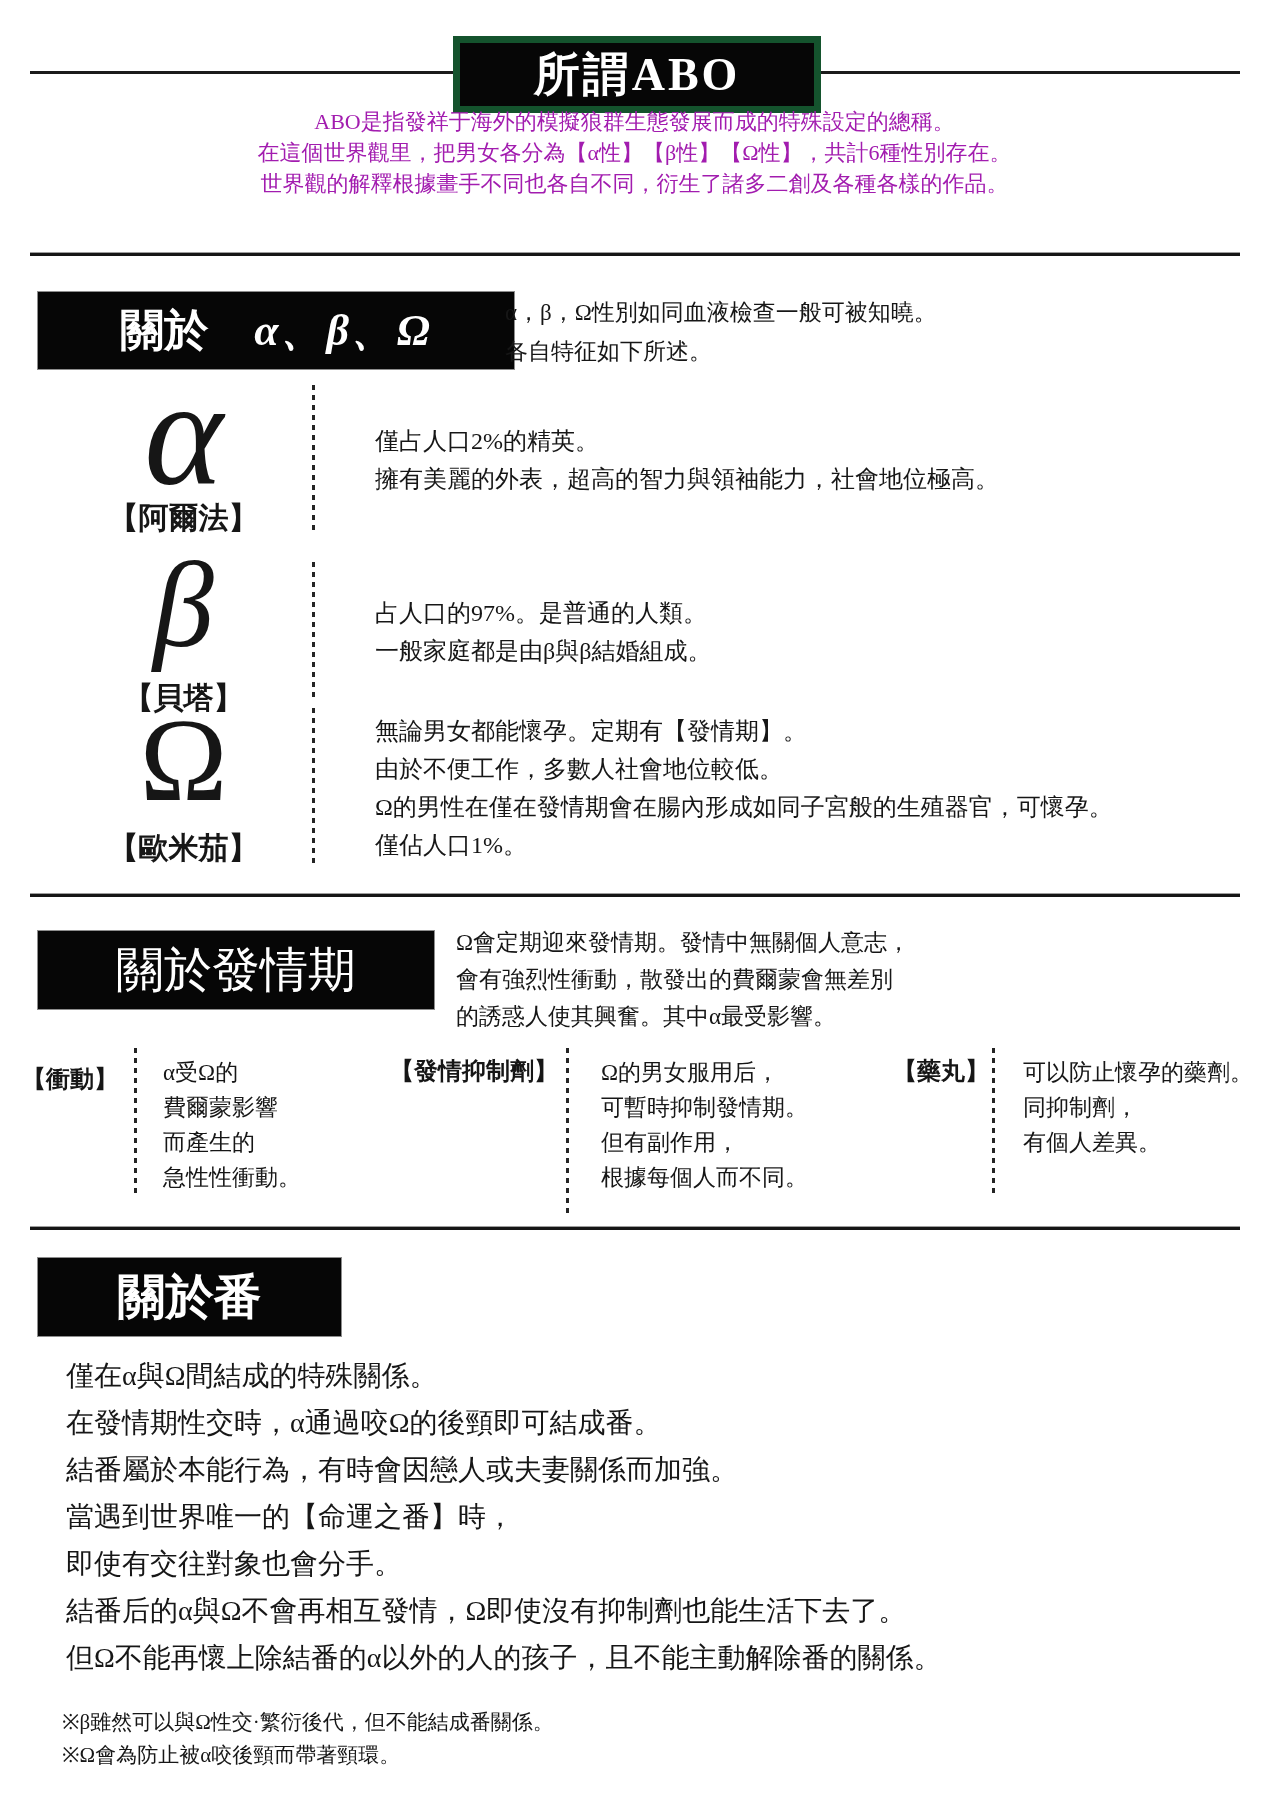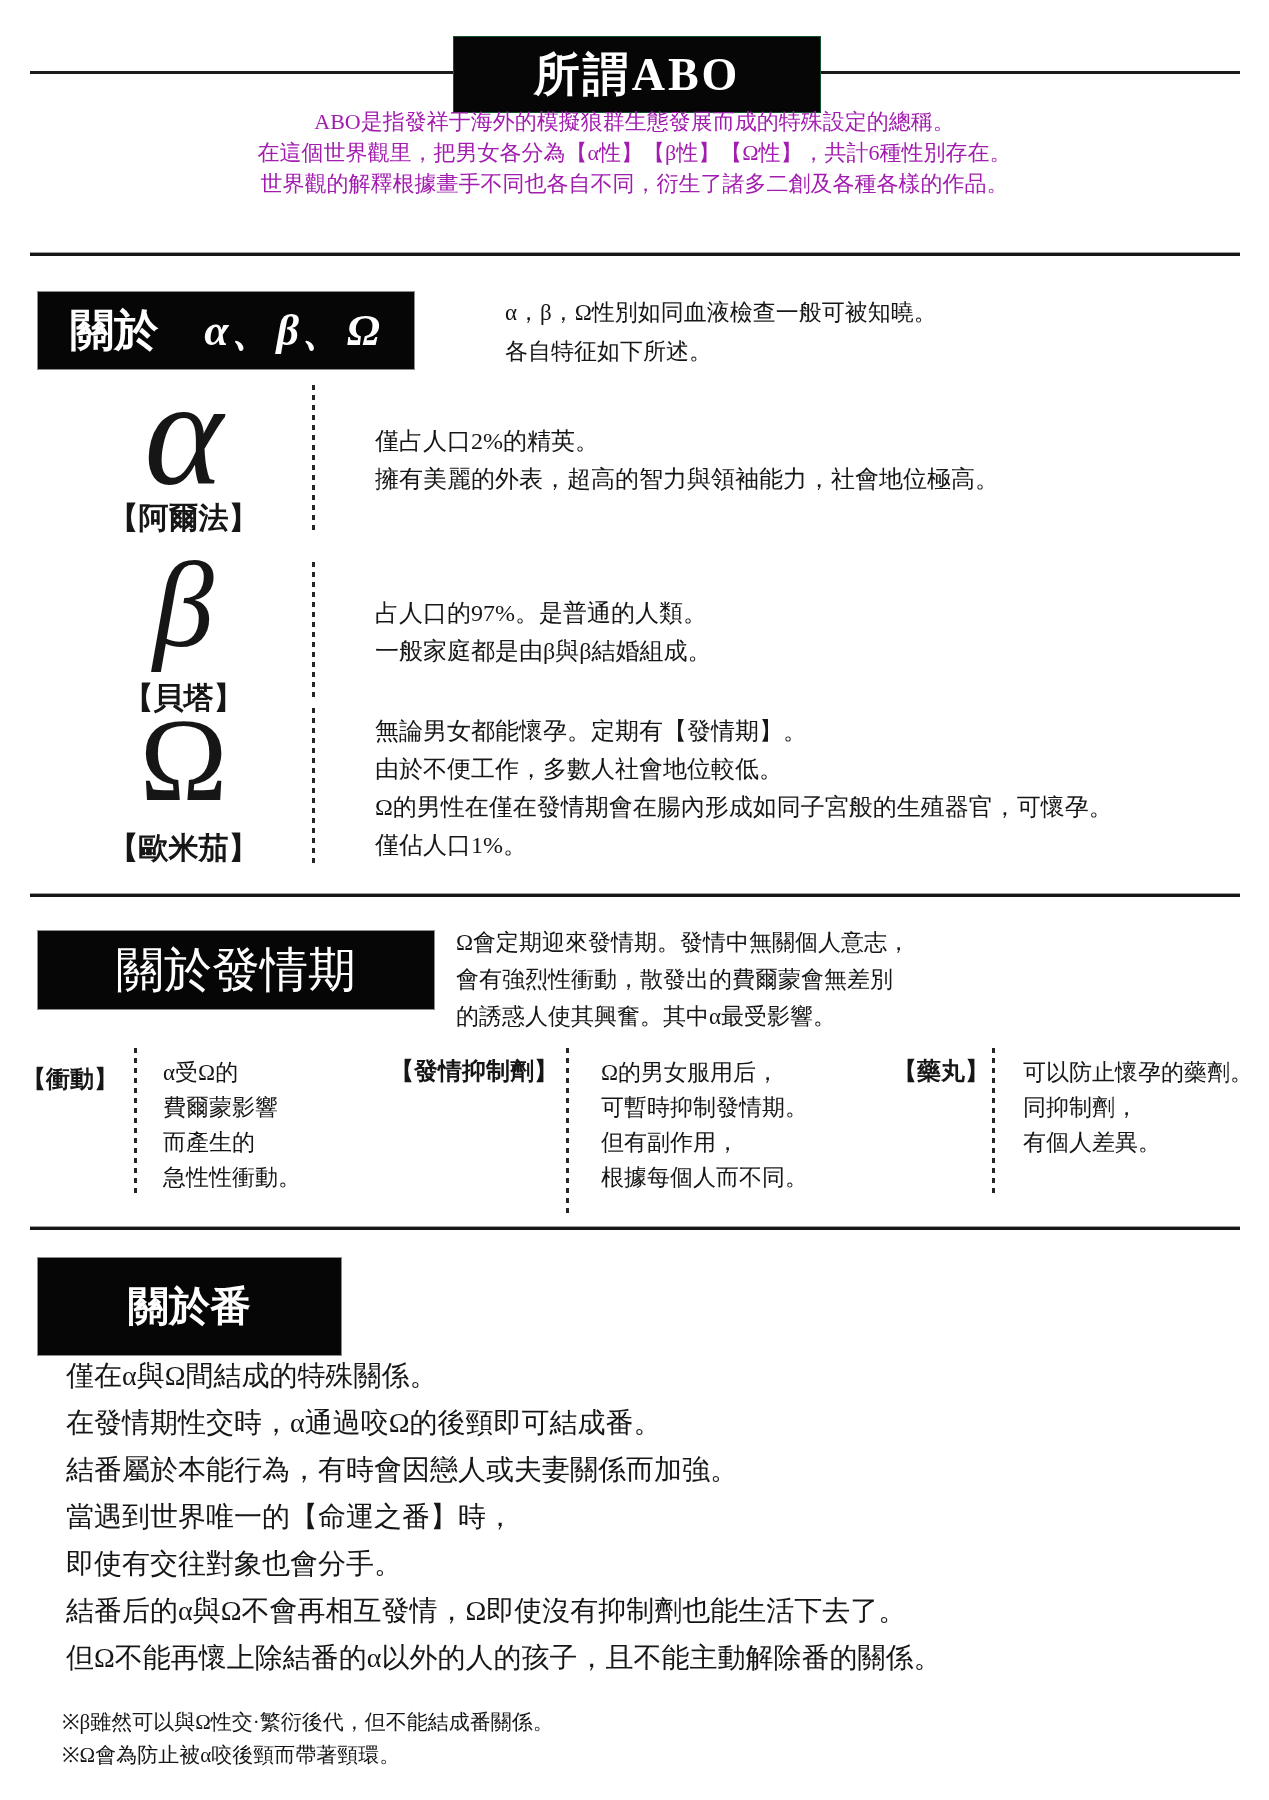--- a/index.html
+++ b/index.html
@@ -12,40 +12,40 @@
     font-family:"Liberation Serif","DejaVu Serif",serif;
     overflow:hidden;
   }
 
   
   .title-line { position:absolute; top:71px; height:3px; background:#1b1b1b; }
   .title-line.left  { left:30px;  width:423px; }
   .title-line.right { left:821px; width:419px; }
   .title-box {
     position:absolute; left:453px; top:36px; width:368px; height:77px;
-    background:#060606; border:1px solid #14532d;
+    background:#060606; border:7px solid #14532d;
     display:flex; align-items:center; justify-content:center;
   }
   .title-box span { color:#ffffff; font-size:46px; letter-spacing:3px; font-weight:600; }
 
   
   .intro { position:absolute; left:0; top:106px; width:1269px; text-align:center;
            font-size:22px; line-height:31px; color:#a21caf; }
 
   
   .hr { position:absolute; left:30px; width:1210px; height:1px;
         border-top:1px solid #9e9e9e; border-bottom:3px solid #161616; }
   .hr1 { top:252px; } .hr2 { top:893px; } .hr3 { top:1226px; }
 
   
   .sec-box { position:absolute; background:#060606; border:1px solid #8d8d8d;
              display:flex; align-items:center; justify-content:center; color:#fff; }
-  .abo-box  { left:37px; top:291px;  width:378px; height:79px; font-size:44px; font-weight:600;gap:36px; }
+  .abo-box  { left:37px; top:291px;  width:478px; height:79px; font-size:44px; font-weight:600;gap:36px; }
   .heat-box { left:37px; top:930px;  width:398px; height:80px; font-size:48px; font-weight:400; }
-  .ban-box  { left:37px; top:1257px; width:305px; height:99px; font-size:41px; font-weight:600; }
+  .ban-box  { left:37px; top:1257px; width:305px; height:80px; font-size:48px; font-weight:600; }
   .greek { font-style:italic; margin-left:10px; letter-spacing:2px; }
 
   
   .abo-note  { position:absolute; left:505px; top:293px; font-size:23px; line-height:39px; }
   .heat-note { position:absolute; left:456px; top:924px; font-size:23px; line-height:37px; }
 
   
   .type-row { position:absolute; left:0; width:1269px; display:flex; align-items:stretch; }
   .row-alpha { top:385px; height:150px; }
   .row-beta  { top:562px; height:140px; }

